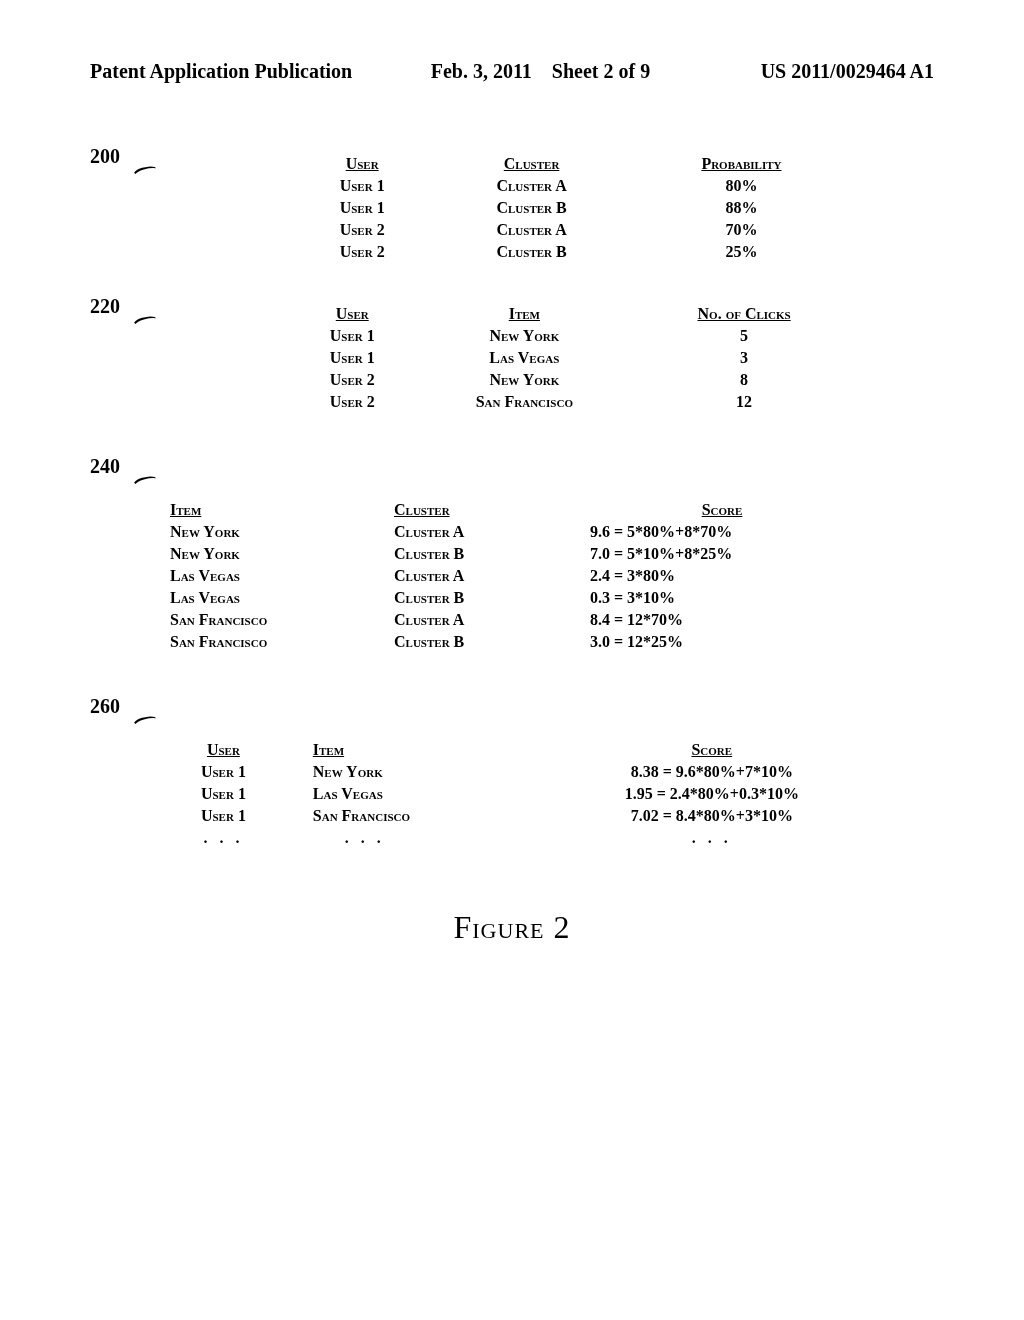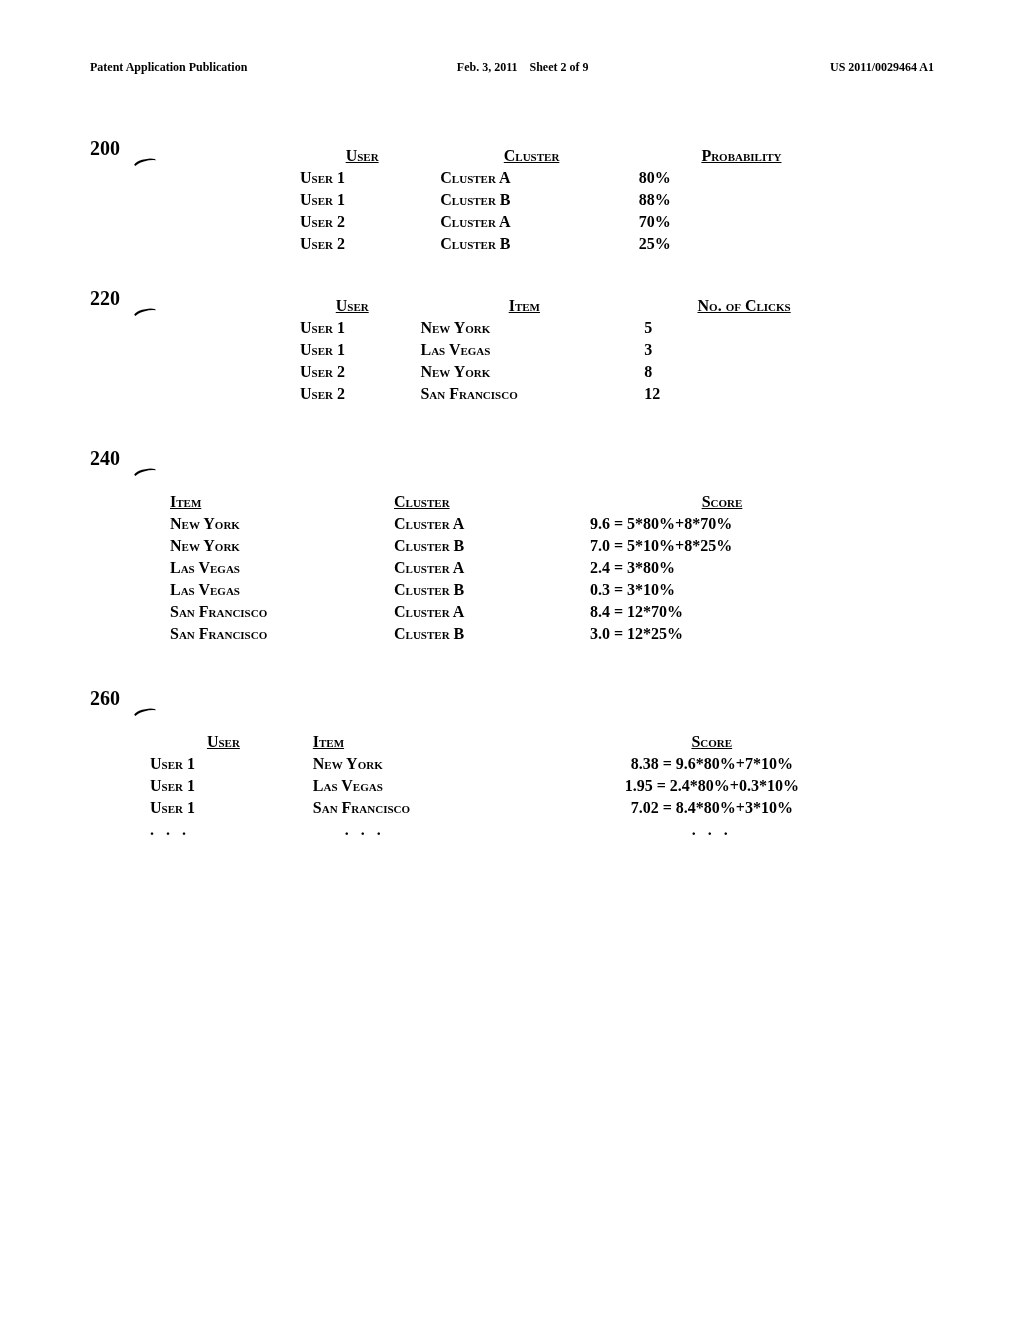--- a/index.html
+++ b/index.html
@@ -12,21 +12,21 @@
     height: 1320px;
     position: relative;
   }
   .page {
     box-sizing: border-box;
     padding: 60px 90px 40px 90px;
   }
   .header {
     display: flex;
     justify-content: space-between;
-    font-size: 12px;
+    font-size: 20px;
     font-weight: bold;
     margin-bottom: 70px;
   }
   .header .left { text-align: left; }
   .header .center { text-align: right; }
   .header .right { text-align: right; margin-left: 32px; }
 
   .ref-block {
     margin-bottom: 40px;
   }
@@ -65,21 +65,21 @@
     font-size: 16px;
     font-weight: bold;
     font-variant: small-caps;
   }
   .tbl th {
     text-decoration: underline;
     text-align: center;
     padding: 2px 8px;
   }
   .tbl td {
-    text-align: left;
+    text-align: center;
     padding: 2px 8px;
   }
 
   .tbl240 td.scorecell {
     text-align: left;
     font-variant: normal;
   }
   .tbl240 th { font-variant: small-caps; }
   .tbl240 td.itemcell, .tbl240 th.itemcell { text-align: left; }
   .tbl240 td.clustcell, .tbl240 th.clustcell { text-align: left; }
@@ -290,14 +290,15 @@
       </tr>
       <tr>
         <td class="dots">. . .</td>
         <td class="dots itemcell" style="padding-left:40px">. . .</td>
         <td class="dots" style="text-align:center">. . .</td>
       </tr>
     </tbody>
       </table>
   </div>
 
+  <div class="figcaption">Figure 2</div>
 
 </div>
 
 </body></html>

